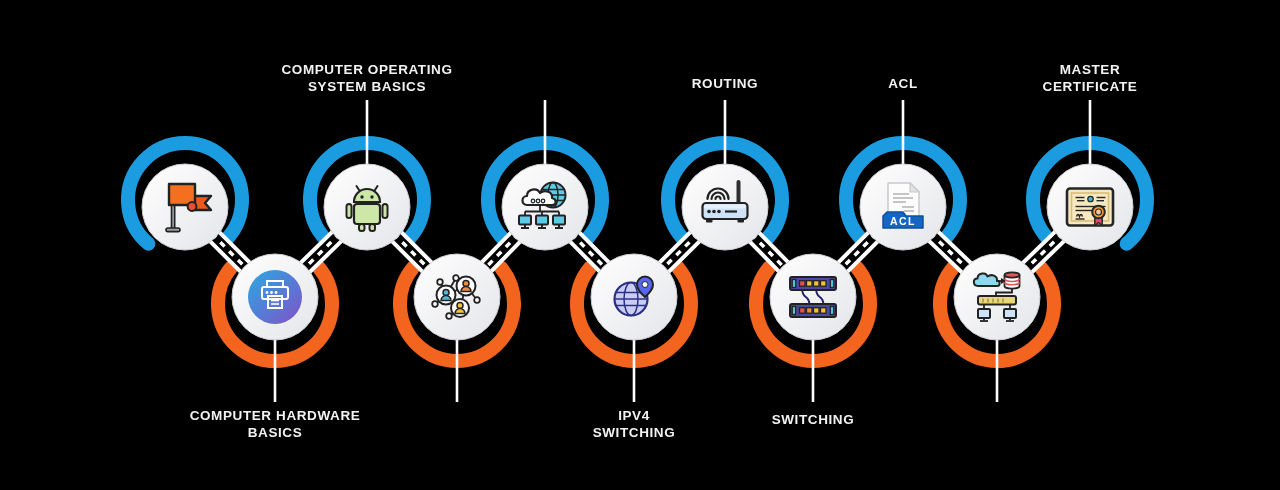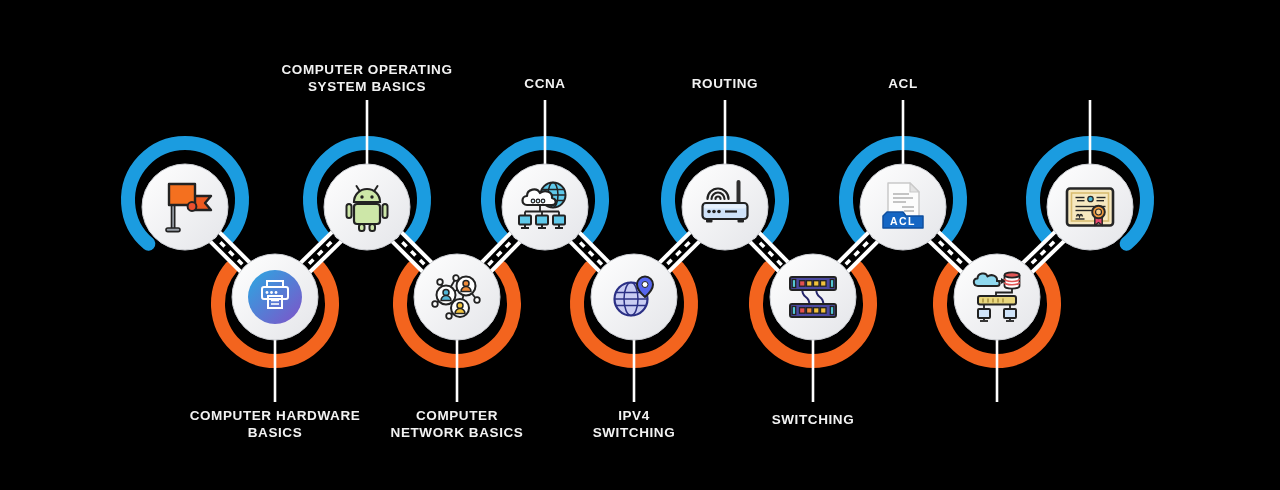--- a/index.html
+++ b/index.html
@@ -321,21 +321,20 @@
       <path d="M 4.8 10 V 18.5 L 8.5 15.5 L 12.2 18.5 V 10 Z" fill="#e8486e" stroke="#262626" stroke-width="1.5" stroke-linejoin="round"></path>
       <circle cx="8.5" cy="5" r="6.3" fill="#f09a3e" stroke="#262626" stroke-width="2"></circle>
       <circle cx="8.5" cy="5" r="3" fill="#f7ce8e" stroke="#262626" stroke-width="1.2"></circle>
     </g>
   </svg>
 
   <div class="label bottom" style="left:275px">COMPUTER HARDWARE
 BASICS</div>
   <div class="label top" style="left:367px">COMPUTER OPERATING
 SYSTEM BASICS</div>
-  <div class="label bottom" style="left:457px">COMPUTER
-NETWORK BASICS</div>
-  <div class="label top single" style="left:545px">CCNA</div>
   <div class="label bottom" style="left:634px">IPV4
 SWITCHING</div>
   <div class="label bottom single" style="left:813px">SWITCHING</div>
   <div class="label top single" style="left:725px">ROUTING</div>
   <div class="label top single" style="left:903px">ACL</div>
+  <div class="label top" style="left:1090px">MASTER
+CERTIFICATE</div>
 </div>
 
 </body></html>

